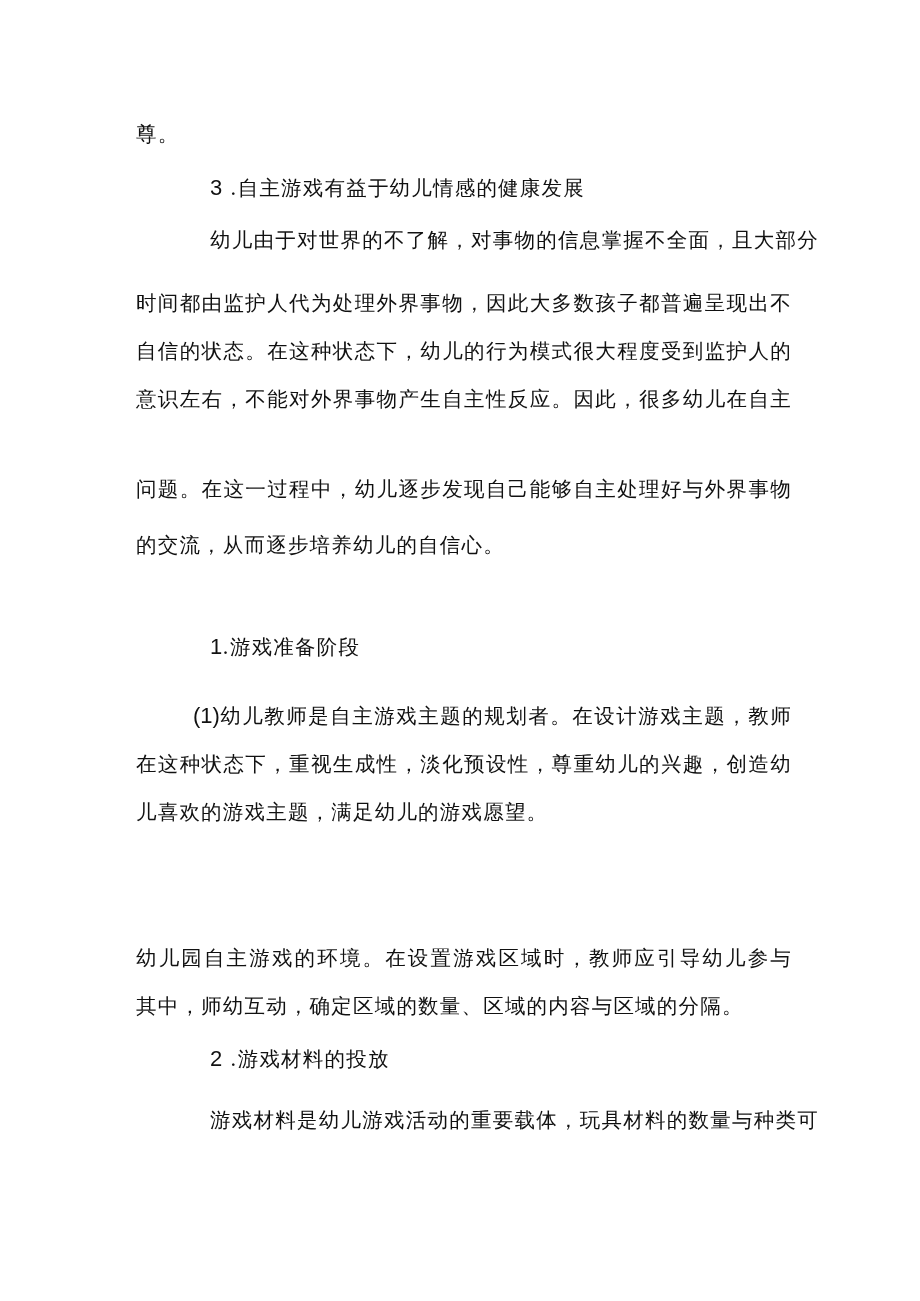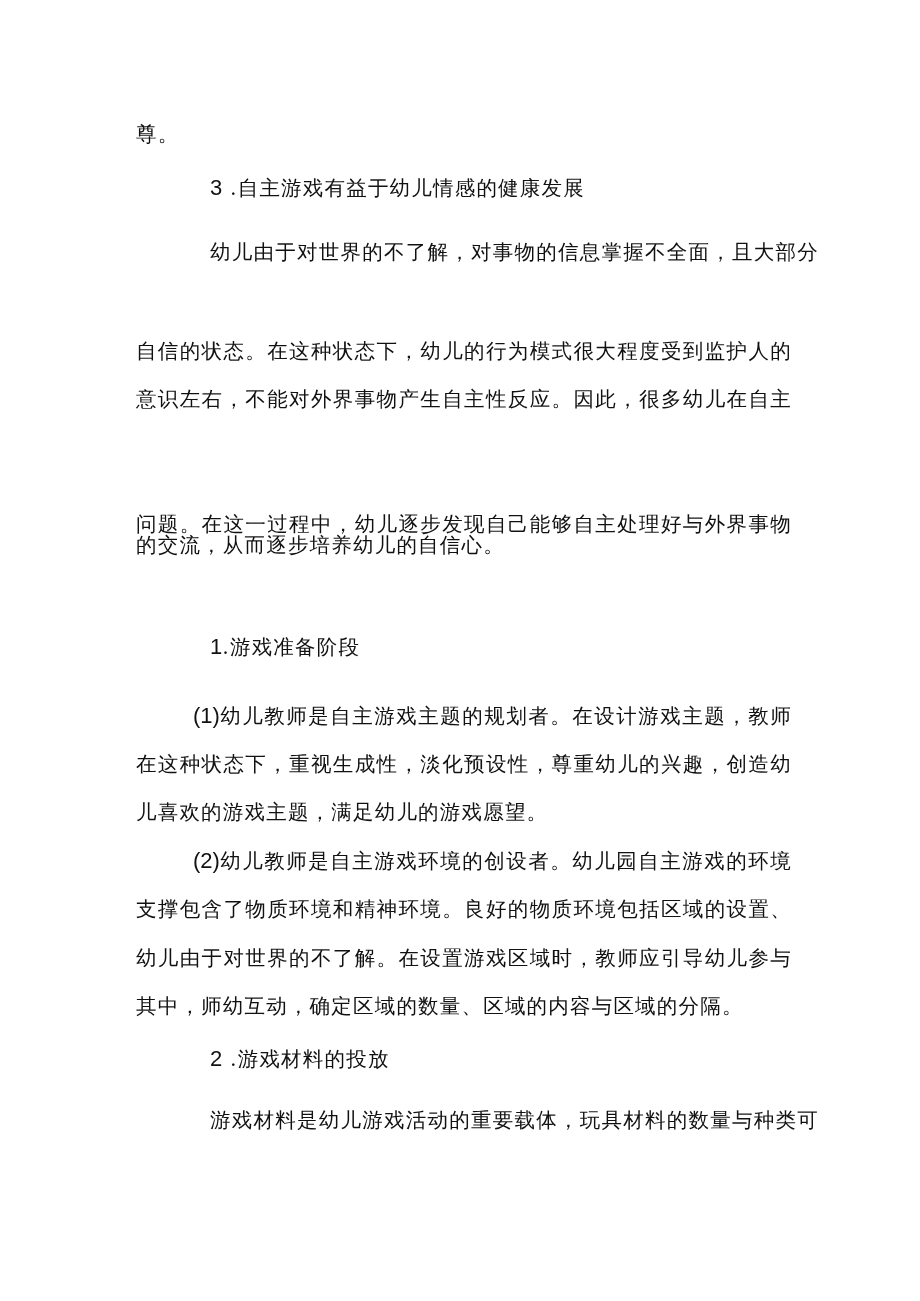--- a/index.html
+++ b/index.html
@@ -47,38 +47,37 @@
 <div class="page">
 
   <div class="line" style="top:122px;">
     <span>尊。</span>
   </div>
 
   <div class="line indent" style="top:176px;">
     <span class="num">3</span><span> .自主游戏有益于幼儿情感的健康发展</span>
   </div>
 
-  <div class="line indent full" style="top:240px;"><span>幼儿由于对世界的不了解，对事物的信息掌握不全面，且大部分</span></div>
+  <div class="line indent full" style="top:228px;"><span>幼儿由于对世界的不了解，对事物的信息掌握不全面，且大部分</span></div>
+  <div class="line full" style="top:291px;"><span>时间都由监护人代为处理外界事物，因此大多数孩子都普遍呈现出不</span></div>
   <div class="line full" style="top:339px;"><span>自信的状态。在这种状态下，幼儿的行为模式很大程度受到监护人的</span></div>
   <div class="line full" style="top:387px;"><span>意识左右，不能对外界事物产生自主性反应。因此，很多幼儿在自主</span></div>
-  <div class="line full" style="top:512px;font-family:Liberation Serif, serif;"><span>问题。在这一过程中，幼儿逐步发现自己能够自主处理好与外界事物</span></div>
+  <div class="line full" style="top:477px;font-family:Liberation Serif, serif;"><span>问题。在这一过程中，幼儿逐步发现自己能够自主处理好与外界事物</span></div>
   <div class="line" style="top:533px;text-align:center;"><span>的交流，从而逐步培养幼儿的自信心。</span></div>
 
 
   <div class="line indent" style="top:635px;">
     <span class="num">1</span><span>.游戏准备阶段</span>
   </div>
 
   <div class="line full" style="top:704px; left:193px; width:599px;"><span class="num">(1)</span><span>幼儿教师是自主游戏主题的规划者。在设计游戏主题，教师</span></div>
   <div class="line full" style="top:752px;"><span>在这种状态下，重视生成性，淡化预设性，尊重幼儿的兴趣，创造幼</span></div>
   <div class="line" style="top:800px;"><span>儿喜欢的游戏主题，满足幼儿的游戏愿望。</span></div>
 
-  <div class="line full" style="top:849px; left:193px; width:599px;"><span class="num">(2)</span><span>幼儿教师是自主游戏环境的创设者。幼儿园自主游戏的环境</span></div>
-  <div class="line full" style="top:897px;"><span>支撑包含了物质环境和精神环境。良好的物质环境包括区域的设置、</span></div>
-  <div class="line full" style="top:946px;"><span>幼儿由于对世界的不了解。在设置游戏区域时，教师应引导幼儿参与</span></div>
+  <div class="line full" style="top:946px;"><span>幼儿园自主游戏的环境。在设置游戏区域时，教师应引导幼儿参与</span></div>
   <div class="line" style="top:994px;"><span>其中，师幼互动，确定区域的数量、区域的内容与区域的分隔。</span></div>
 
   <div class="line indent" style="top:1047px;">
     <span class="num">2</span><span> .游戏材料的投放</span>
   </div>
 
   <div class="line indent full" style="top:1108px;"><span>游戏材料是幼儿游戏活动的重要载体，玩具材料的数量与种类可</span></div>
 
 </div>
 

